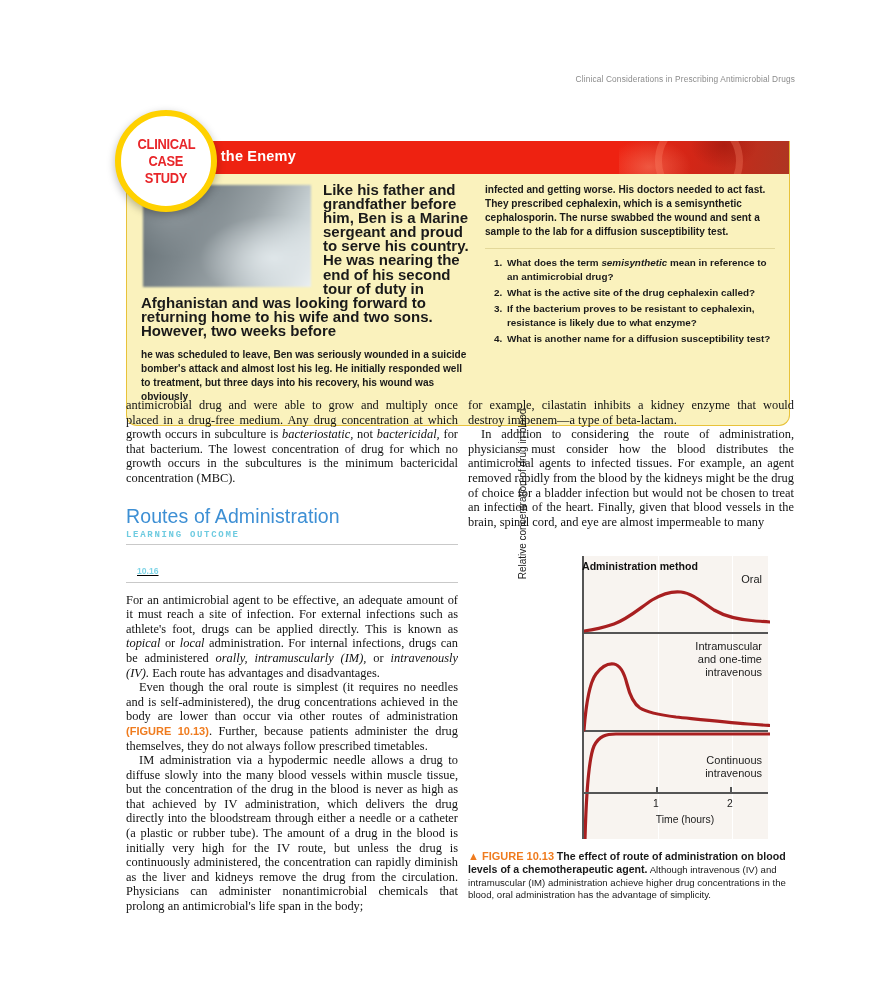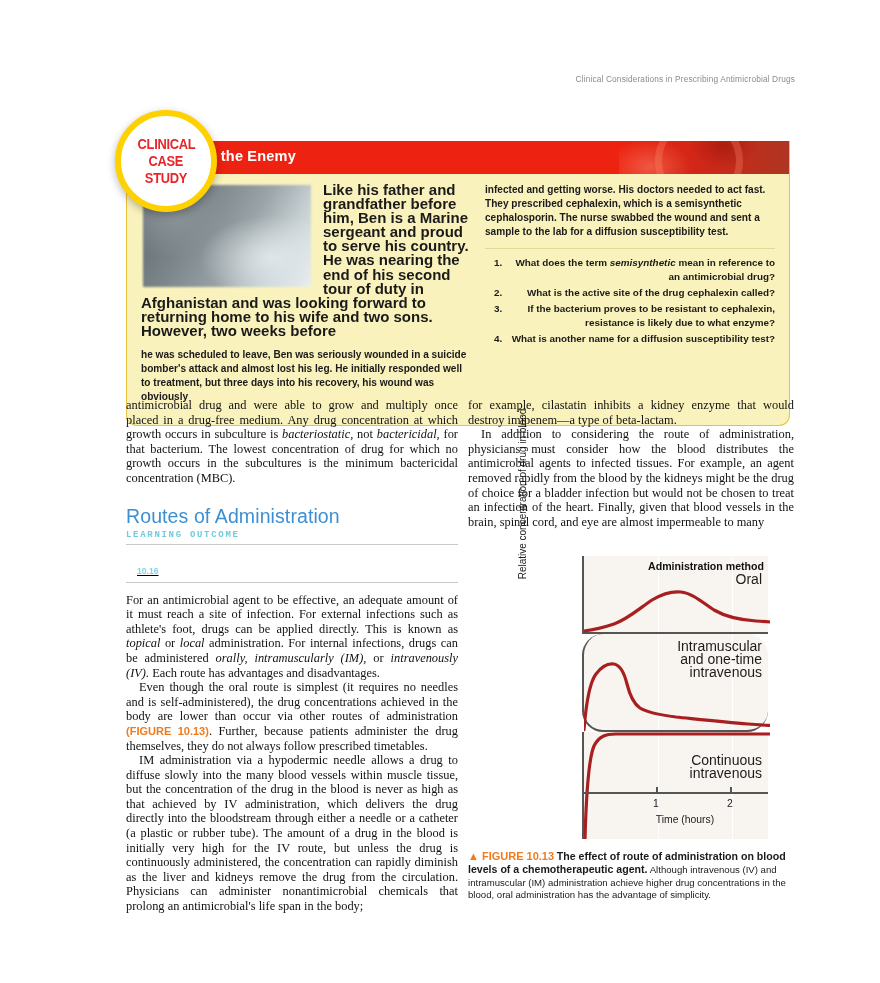--- a/index.html
+++ b/index.html
@@ -152,21 +152,20 @@
     margin: 9px 0 7px 0;
   }
   ol.case-questions {
     margin: 0;
     padding-left: 20px;
     font-family: "Liberation Sans", sans-serif;
     font-size: 9.9px;
     line-height: 13.6px;
     font-weight: 600;
     color: #1a1a1a;
-    text-align: right;
   }
   ol.case-questions li { margin-bottom: 2.5px; padding-left: 2px; }
   ol.case-questions i { font-style: italic; }
 
   
   .col-left {
     position: absolute;
     left: 126px;
     top: 398px;
     width: 332px;
@@ -267,31 +266,31 @@
     position: absolute;
     top: 0; bottom: 0;
     width: 1px;
     background: #ffffff;
   }
   .panel-base { border-bottom: 2.4px solid #555; }
   .panel-label {
     position: absolute;
     right: 6px;
     font-family: "Liberation Sans", sans-serif;
-    font-size: 14px;
+    font-size: 11px;
     line-height: 13px;
     color: #1c1c1c;
     text-align: right;
     z-index: 3;
   }
   .chart-title {
     position: absolute;
     left: 0; right: 4px;
     top: 4px;
-    text-align: right;
+    text-align: left;
     font-family: "Liberation Sans", sans-serif;
     font-weight: bold;
     font-size: 10.6px;
     color: #111;
     z-index: 3;
   }
   .axis-x {
     position: absolute;
     left: 64px;
     width: 186px;
@@ -396,21 +395,21 @@
         <div class="gridline" style="left:74px;"></div>
         <div class="gridline" style="left:148px;"></div>
         <div class="panel-label" style="top:17px;">
           <div>Oral</div>
         </div>
         <svg width="186" height="78" viewBox="0 0 186 78" preserveAspectRatio="none" style="position:absolute;left:0;top:0;">
           <path d="M0,75 C8,74 18,72 30,68 C44,63 56,52 68,44 C78,38 88,35 97,36 C108,37 118,46 130,54 C142,61 158,64 172,65 C178,65.5 182,65.8 186,66" fill="none" stroke="#a81f20" stroke-width="3.2" stroke-linecap="round"></path>
         </svg>
       </div>
 
-      <div class="panel panel-base" style="height:98px;border-radius:21px;">
+      <div class="panel panel-base" style="height:98px;">
         <div class="gridline" style="left:74px;"></div>
         <div class="gridline" style="left:148px;"></div>
         <div class="panel-label" style="top:6px;">
           <div>Intramuscular</div>
           <div>and one-time</div>
           <div>intravenous</div>
         </div>
         <svg width="186" height="98" viewBox="0 0 186 98" preserveAspectRatio="none" style="position:absolute;left:0;top:0;">
           <path d="M0,96 C2,70 6,48 12,40 C18,32 24,29 30,30 C36,31 40,38 43,50 C46,62 50,70 56,74 C64,79 76,81 92,83 C112,85 140,88 164,90 C174,90.8 181,91.2 186,91.5" fill="none" stroke="#a81f20" stroke-width="3.2" stroke-linecap="round"></path>
         </svg>

